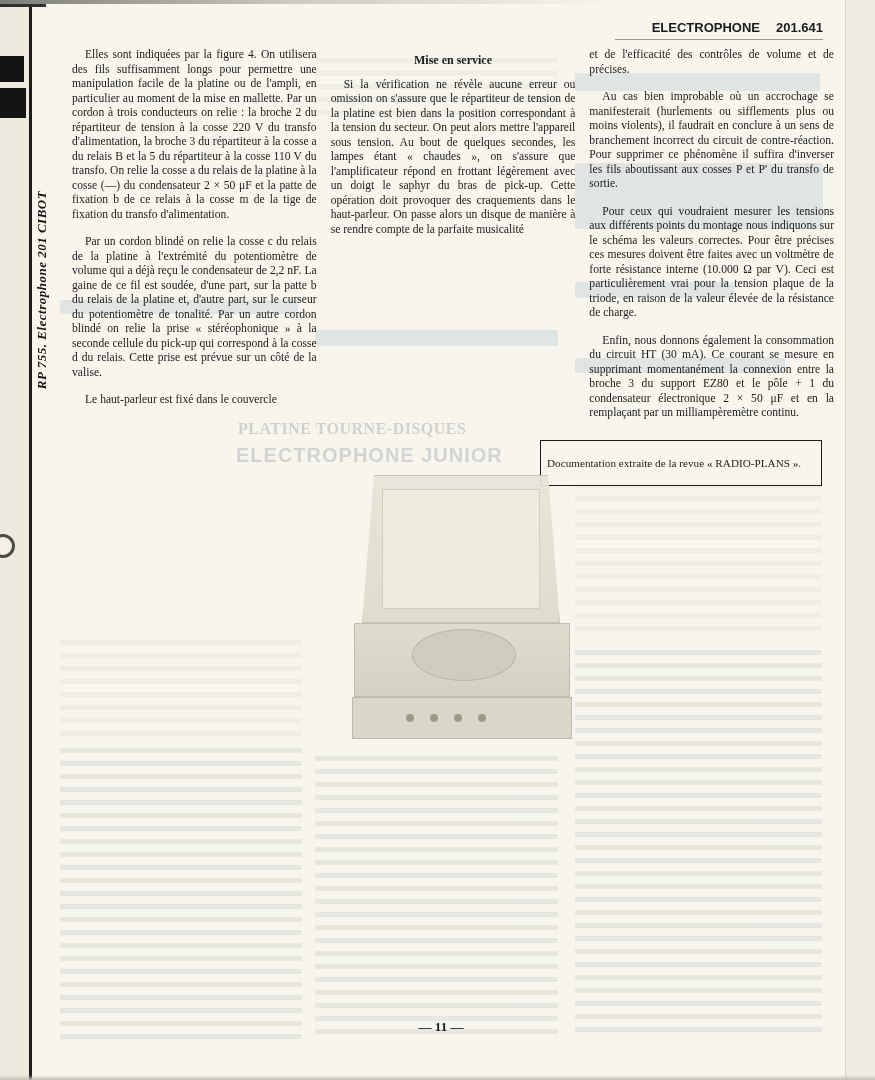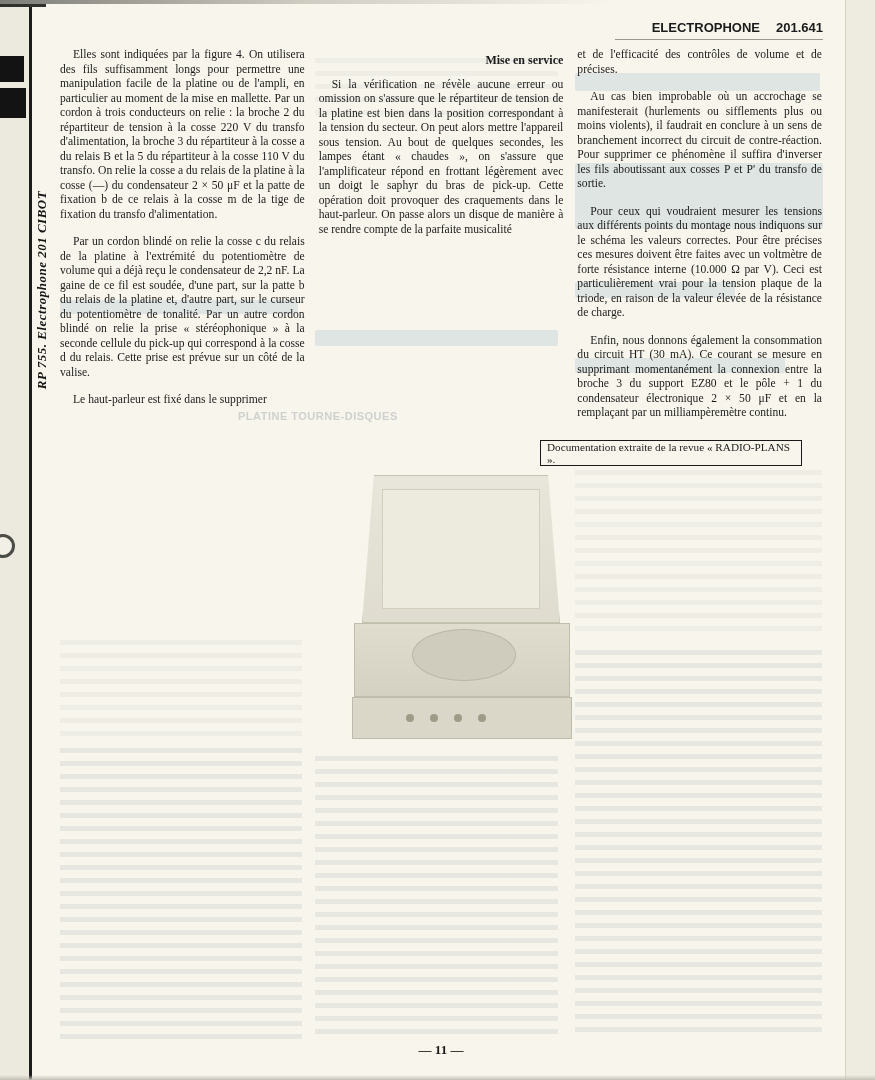--- a/index.html
+++ b/index.html
@@ -38,30 +38,30 @@
     color:#151515; white-space:nowrap;
   }
 
   
   .header { position:absolute; top:20px; right:52px;
     font-family:"Liberation Sans", sans-serif; font-weight:bold; font-size:13px; }
   .header .num { margin-left:16px; }
   .header-rule { position:absolute; top:39px; right:52px; width:208px; height:1px; background:#9a988d; }
 
   
-  .cols { position:absolute; left:60px; top:48px; width:762px; display:flex; gap:14px; }
+  .cols { position:absolute; left:72px; top:48px; width:762px; display:flex; gap:14px; }
   .col { width:245px; font-size:11.6px; line-height:14.5px; text-align:justify;
     hyphens:auto; -webkit-hyphens:auto; }
   .col p { margin:0 0 13px 0; text-indent:13px; }
   .col p.noindent { text-indent:0; }
-  .col-heading { text-align:right; font-weight:bold; font-size:12px; margin:5px 0 10px 0; }
+  .col-heading { text-align:center; font-weight:bold; font-size:12px; margin:5px 0 10px 0; }
 
   
-  .caption-box { position:absolute; left:540px; top:440px; width:262px;
-    border:1.4px solid #1a1a1a; padding:0 6px; font-size:11.2px;
+  .caption-box { position:absolute; left:540px; top:440px; width:282px;
+    border:1.4px solid #1a1a1a; padding:16px 6px; font-size:11.2px;
     background:rgba(247,245,236,0.92); }
 
   
   .photo { position:absolute; left:344px; top:467px; width:237px; height:278px;
     filter: blur(0.3px); opacity:0.92; }
   .photo-lid { position:absolute; left:18px; top:8px; width:198px; height:148px;
     background:linear-gradient(#e7e5d9, #dedbcd); border:1px solid #c3c0af;
     clip-path:polygon(6% 0%, 94% 0%, 100% 100%, 0% 100%); }
   .photo-lid-inner { position:absolute; left:38px; top:22px; width:158px; height:120px;
     background:#edeadd; border:1px solid #cfccba; }
@@ -76,30 +76,30 @@
   
   .ghost-block { position:absolute; pointer-events:none;
     background: repeating-linear-gradient(to bottom,
       rgba(124,138,152,0.13) 0px, rgba(124,138,152,0.13) 5px,
       rgba(0,0,0,0) 5px, rgba(0,0,0,0) 13px);
     filter: blur(0.5px); }
   .ghost-block.light { opacity:0.55; }
   .ghost-heading { position:absolute; left:236px; top:444px; pointer-events:none;
     font-family:"Liberation Sans", sans-serif; font-weight:bold; font-size:20px;
     letter-spacing:1px; color:rgba(104,116,132,0.25); white-space:nowrap; }
-  .ghost-subheading { position:absolute; left:238px; top:410px; pointer-events:none;
-    font-family:Liberation Sans, sans-serif; font-weight:bold; font-size:11px;
+  .ghost-subheading { position:absolute; left:238px; top:420px; pointer-events:none;
+    font-family:Liberation Serif, serif; font-weight:bold; font-size:16px;
     letter-spacing:0.5px; color:rgba(104,116,132,0.28); white-space:nowrap; }
 
   
   .hl-patch { position:absolute; background:rgba(173,196,206,0.32);
     border-radius:2px; pointer-events:none; }
 
   
-  .page-number { position:absolute; left:60px; top:1042px; width:762px;
+  .page-number { position:absolute; left:60px; top:1019px; width:762px;
     text-align:center; font-weight:bold; font-size:13px; }
 </style>
 </head>
 <body>
 
 <div class="scan">
 
   <div class="spine-bg"></div>
   <div class="spine-rule"></div>
   <div class="corner-mark"></div>
@@ -107,20 +107,21 @@
   <div class="tab2"></div>
   <div class="hole"></div>
   <div class="spine-text">RP 755. Electrophone 201 CIBOT</div>
 
   <div class="edge-top"></div>
   <div class="edge-right"></div>
   <div class="edge-bottom"></div>
 
   <div class="ghost-block light" style="left:315px; top:58px; width:243px; height:62px;"></div>
   <div class="ghost-subheading">PLATINE TOURNE-DISQUES</div>
+  <div class="ghost-heading">ELECTROPHONE JUNIOR</div>
   <div class="ghost-block light" style="left:575px; top:470px; width:247px; height:168px;"></div>
   <div class="ghost-block" style="left:575px; top:650px; width:247px; height:390px;"></div>
   <div class="ghost-block light" style="left:60px; top:640px; width:242px; height:100px;"></div>
   <div class="ghost-block" style="left:60px; top:748px; width:242px; height:292px;"></div>
   <div class="ghost-block" style="left:315px; top:756px; width:243px; height:284px;"></div>
 
   <div class="hl-patch" style="left:575px; top:73px; width:245px; height:18px;"></div>
   <div class="hl-patch" style="left:575px; top:163px; width:248px; height:66px;"></div>
   <div class="hl-patch" style="left:575px; top:282px; width:160px; height:16px;"></div>
   <div class="hl-patch" style="left:575px; top:358px; width:210px; height:15px;"></div>
@@ -129,21 +130,21 @@
 
   <div class="header">
     <span>ELECTROPHONE</span><span class="num">201.641</span>
   </div>
   <div class="header-rule"></div>
 
   <div class="cols">
     <div class="col">
       <p>Elles sont indiquées par la figure 4. On utilisera des fils suffisamment longs pour permettre une manipulation facile de la platine ou de l'ampli, en particulier au moment de la mise en mallette. Par un cordon à trois conducteurs on relie : la broche 2 du répartiteur de tension à la cosse 220 V du transfo d'alimentation, la broche 3 du répartiteur à la cosse a du relais B et la 5 du répartiteur à la cosse 110 V du transfo. On relie la cosse a du relais de la platine à la cosse (—) du condensateur 2 × 50 μF et la patte de fixation b de ce relais à la cosse m de la tige de fixation du transfo d'alimentation.</p>
       <p>Par un cordon blindé on relie la cosse c du relais de la platine à l'extrémité du potentiomètre de volume qui a déjà reçu le condensateur de 2,2 nF. La gaine de ce fil est soudée, d'une part, sur la patte b du relais de la platine et, d'autre part, sur le curseur du potentiomètre de tonalité. Par un autre cordon blindé on relie la prise « stéréophonique » à la seconde cellule du pick-up qui correspond à la cosse d du relais. Cette prise est prévue sur un côté de la valise.</p>
-      <p>Le haut-parleur est fixé dans le supprimer</p>
+      <p>Le haut-parleur est fixé dans le couvercle</p>
     </div>
     <div class="col">
       <div class="col-heading">Mise en service</div>
       <p>Si la vérification ne révèle aucune erreur ou omission on s'assure que le répartiteur de tension de la platine est bien dans la position correspondant à la tension du secteur. On peut alors mettre l'appareil sous tension. Au bout de quelques secondes, les lampes étant « chaudes », on s'assure que l'amplificateur répond en frottant légèrement avec un doigt le saphyr du bras de pick-up. Cette opération doit provoquer des craquements dans le haut-parleur. On passe alors un disque de manière à se rendre compte de la parfaite musicalité</p>
     </div>
     <div class="col">
       <p class="noindent">et de l'efficacité des contrôles de volume et de précises.</p>
       <p>Au cas bien improbable où un accrochage se manifesterait (hurlements ou sifflements plus ou moins violents), il faudrait en conclure à un sens de branchement incorrect du circuit de contre-réaction. Pour supprimer ce phénomène il suffira d'inverser les fils aboutissant aux cosses P et P' du transfo de sortie.</p>
       <p>Pour ceux qui voudraient mesurer les tensions aux différents points du montage nous indiquons sur le schéma les valeurs correctes. Pour être précises ces mesures doivent être faites avec un voltmètre de forte résistance interne (10.000 Ω par V). Ceci est particulièrement vrai pour la tension plaque de la triode, en raison de la valeur élevée de la résistance de charge.</p>
       <p>Enfin, nous donnons également la consommation du circuit HT (30 mA). Ce courant se mesure en supprimant momentanément la connexion entre la broche 3 du support EZ80 et le pôle + 1 du condensateur électronique 2 × 50 μF et en la remplaçant par un milliampèremètre continu.</p>

